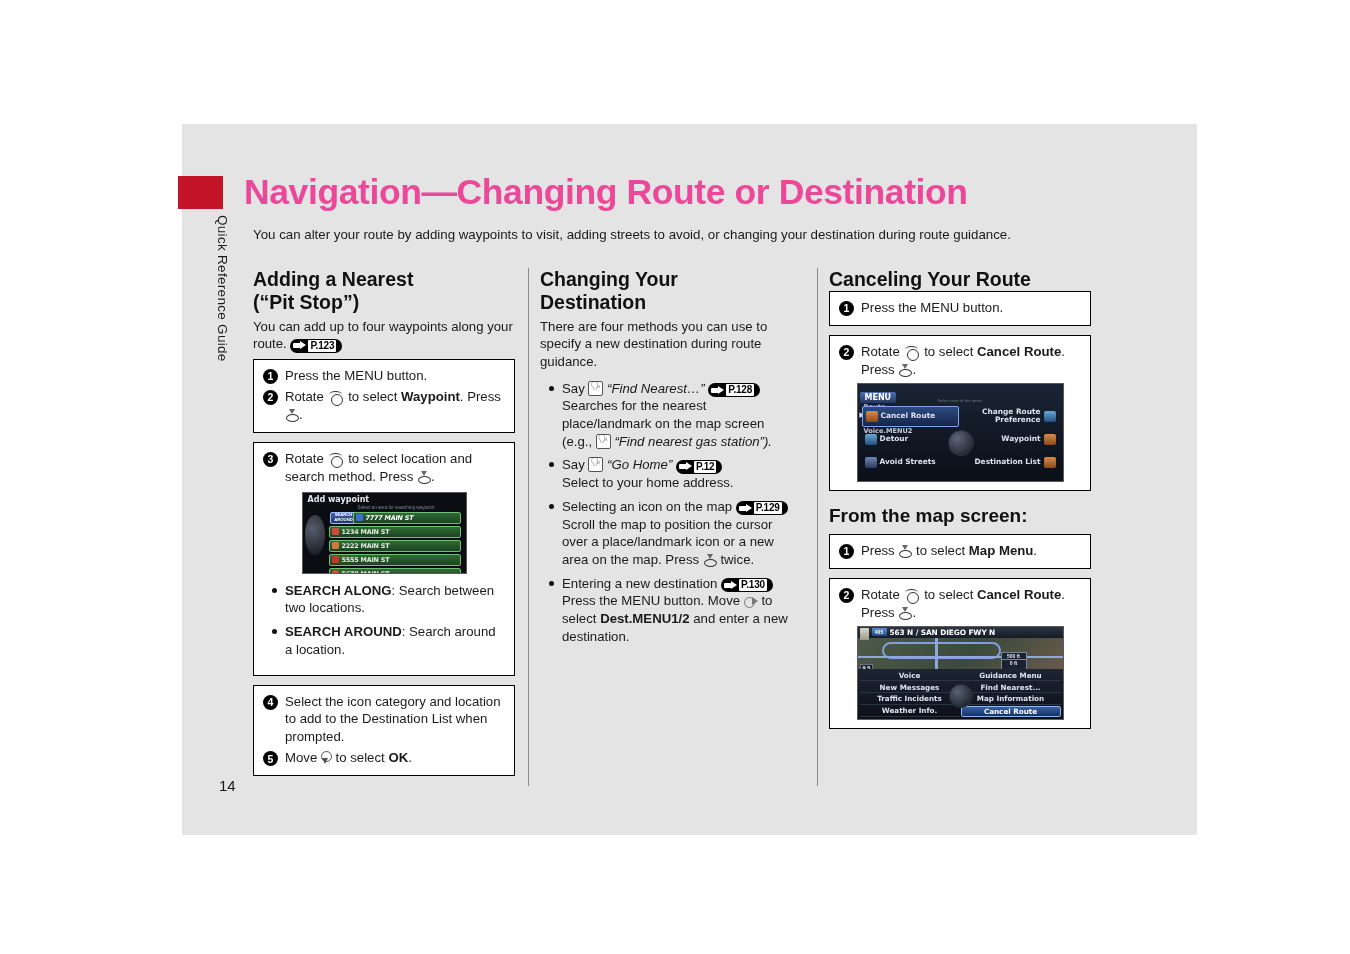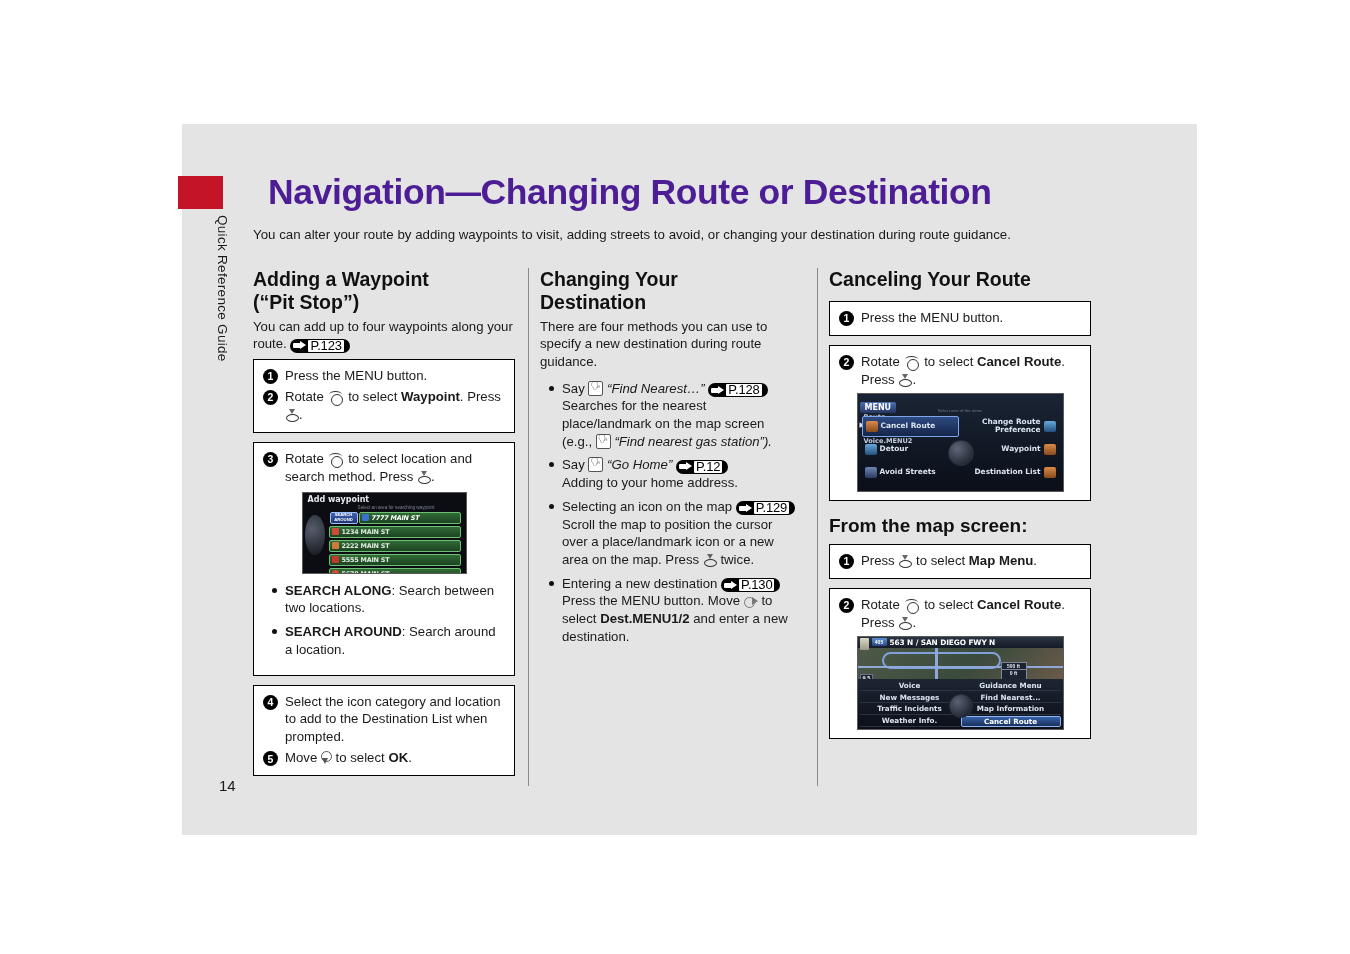--- a/index.html
+++ b/index.html
@@ -5,22 +5,22 @@
   html,body{margin:0;padding:0;background:#fff;}
   body{width:1350px;height:954px;font-family:"Liberation Sans",sans-serif;overflow:hidden;}
 
   .page{position:absolute;left:182px;top:124px;width:1015px;height:711px;background:#e4e4e4;}
 
   .red-tab{position:absolute;left:178px;top:176px;width:45px;height:33px;background:#c41528;}
 
   .side-label{position:absolute;left:206px;top:215px;width:24px;height:200px;
     writing-mode:vertical-rl;font-size:13.5px;color:#1a1a1a;letter-spacing:.3px;}
 
-  .title{position:absolute;left:268px;top:172px;font-size:35.5px;font-weight:bold;
-    color:#4c1d95;letter-spacing:-.4px;white-space:nowrap;}
+  .title{position:absolute;left:244px;top:172px;font-size:35.5px;font-weight:bold;
+    color:#ec4899;letter-spacing:-.4px;white-space:nowrap;}
 
   .intro{position:absolute;left:253px;top:227px;font-size:13.3px;color:#1a1a1a;white-space:nowrap;}
 
   .col{position:absolute;top:268px;}
   .col1{left:253px;width:262px;}
   .col2{left:540px;width:265px;}
   .col3{left:829px;width:262px;}
 
   .vrule{position:absolute;width:1px;background:#8a8a8a;top:268px;height:518px;}
   .vrule.a{left:528px;}
@@ -41,21 +41,21 @@
   .stxt{flex:1;}
   b{font-weight:bold;}
 
   ul.bl{margin:8px;padding:0;list-style:none;}
   ul.bl li{position:relative;padding-left:14px;font-size:13.2px;color:#1a1a1a;
     line-height:1.34;margin-bottom:6px;}
   ul.bl li:before{content:"";position:absolute;left:1px;top:6px;width:5px;height:5px;
     border-radius:50%;background:#111;}
 
   .pref{display:inline-flex;align-items:center;background:#000;color:#fff;border-radius:9px;
-    padding:0 6px 0 3px;height:14px;vertical-align:-2px;font-size:13px;font-weight:normal;
+    padding:0 6px 0 3px;height:14px;vertical-align:-2px;font-size:10px;font-weight:bold;
     letter-spacing:-.2px;}
   .pref .ar{display:inline-block;width:13px;height:9px;margin-right:2px;position:relative;}
   .pref .ar:before{content:"";position:absolute;left:0;top:2px;width:8px;height:5px;background:#fff;border-radius:1px;}
   .pref .ar:after{content:"";position:absolute;left:7px;top:0;border-top:4.5px solid transparent;
     border-bottom:4.5px solid transparent;border-left:6px solid #fff;}
   .pref .pt{background:#fff;color:#000;padding:0 2px;line-height:12px;border-radius:1px;}
 
   .ico{display:inline-block;vertical-align:-3px;}
   .ico-voice{width:13px;height:13px;border:1.2px solid #555;border-radius:2px;
     position:relative;background:#fff;}
@@ -87,21 +87,21 @@
   .shot-wp{width:163px;height:80px;margin:6px auto 2px auto;}
   .wp-title{position:absolute;left:5px;top:2px;color:#e8e8ef;font-size:8px;font-weight:bold;
     font-family:"DejaVu Sans",sans-serif;}
   .wp-sub{position:absolute;left:28px;top:12px;right:4px;color:#7e8596;font-size:4.6px;text-align:center;}
   .wp-knob{position:absolute;left:2px;top:22px;width:20px;height:40px;border-radius:50%;
     background:radial-gradient(circle at 35% 35%,#555c6b,#14161d);}
   .wp-rows{position:absolute;left:26px;top:19px;right:5px;}
   .wp-row{height:10px;margin-bottom:2px;display:flex;align-items:center;
     background:linear-gradient(#2f6b34,#1d4322);border:.7px solid #6fbf74;border-radius:2px;
     padding-left:2px;}
-  .wp-row.sel{margin-left:30px;}
+  .wp-row.sel{margin-left:24px;}
   .wp-sa{position:absolute;left:27px;top:19px;width:26px;height:10px;border-radius:2px;
     background:linear-gradient(#3f62b8,#21346d);border:.8px solid #9fc0ff;color:#fff;
     font-size:4.2px;font-weight:bold;text-align:center;line-height:4.6px;padding-top:.5px;}
   .wp-chip{width:7px;height:7px;border-radius:1px;margin-right:3px;flex:0 0 auto;}
   .wp-lbl{color:#dfeadf;font-size:6.4px;font-weight:bold;font-family:"DejaVu Sans",sans-serif;
     letter-spacing:-.2px;white-space:nowrap;}
   .wp-row.sel .wp-lbl{color:#fff;font-style:italic;}
 
   .shot-menu{width:205px;height:97px;margin:4px auto 0 auto;
     background:linear-gradient(#1a2434,#0a0f18);}
@@ -171,21 +171,21 @@
 <div class="side-label">Quick Reference Guide</div>
 
 <div class="title">Navigation—Changing Route or Destination</div>
 <div class="intro">You can alter your route by adding waypoints to visit, adding streets to avoid, or changing your destination during route guidance.</div>
 
 <div class="vrule a"></div>
 <div class="vrule b"></div>
 
 <div class="col col1">
   <h2 class="sec">
-    <span>Adding a Waypoint</span><br>
+    <span>Adding a Nearest</span><br>
     <span>(“Pit Stop”)</span>
   </h2>
   <p class="body">
     <span>You can add up to four waypoints along your route.</span>
     <span class="pref">
         <span class="ar"></span>
         <span class="pt">P.123</span>
       </span>
   </p>
 
@@ -294,21 +294,21 @@
       <i>“Find nearest gas station”).</i>
     </li>
     <li>
       <span>Say</span>
       <span class="ico ico-voice"></span>
       <i>“Go Home”</i>
       <span class="pref">
           <span class="ar"></span>
           <span class="pt">P.12</span>
         </span><br>
-      <span>Adding to your home address.</span>
+      <span>Select to your home address.</span>
     </li>
     <li>
       <span>Selecting an icon on the map</span>
       <span class="pref">
           <span class="ar"></span>
           <span class="pt">P.129</span>
         </span><br>
       <span>Scroll the map to position the cursor over a place/landmark icon or a new area on the map. Press</span>
       <span class="ico ico-press"></span>
       <span>twice.</span>
@@ -322,21 +322,21 @@
       <span>Press the MENU button. Move</span>
       <span class="ico ico-rt"></span>
       <span>to select</span>
       <b>Dest.MENU1/2</b>
       <span>and enter a new destination.</span>
     </li>
   </ul>
 </div>
 
 <div class="col col3">
-  <h2 class="sec" style="margin-bottom:10px">Canceling Your Route</h2>
+  <h2 class="sec" style="margin-bottom:0">Canceling Your Route</h2>
 
   <div class="box">
     <div class="step">
       <span class="num">1</span>
       <span class="stxt">Press the MENU button.</span>
     </div>
   </div>
 
   <div class="box">
     <div class="step">

